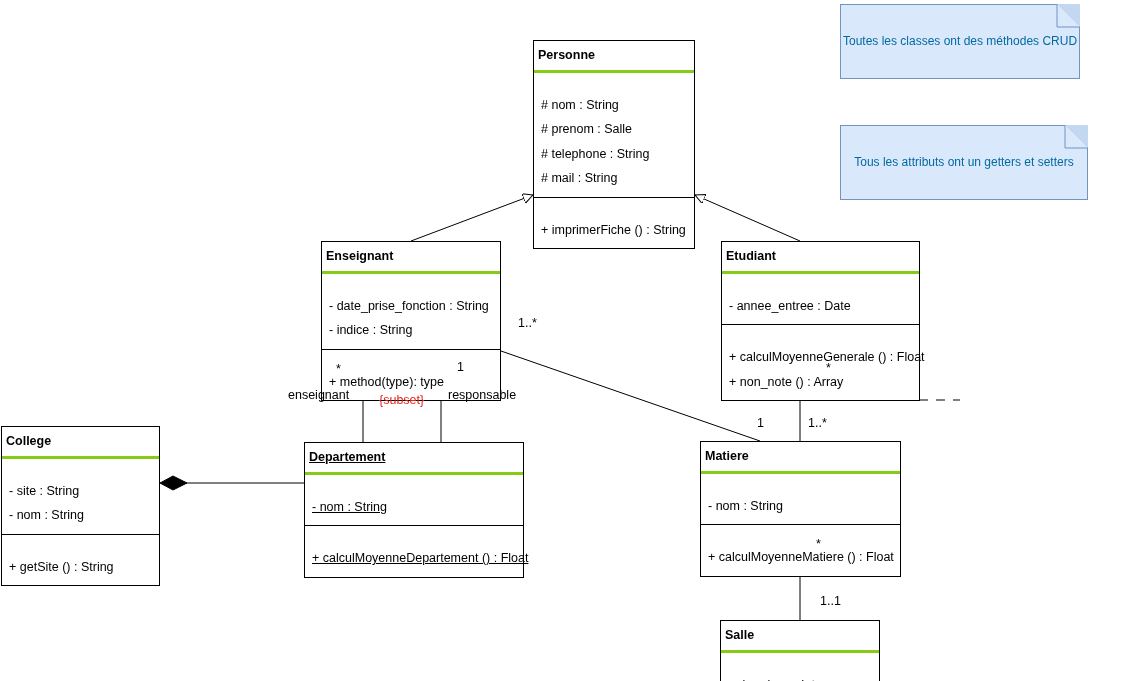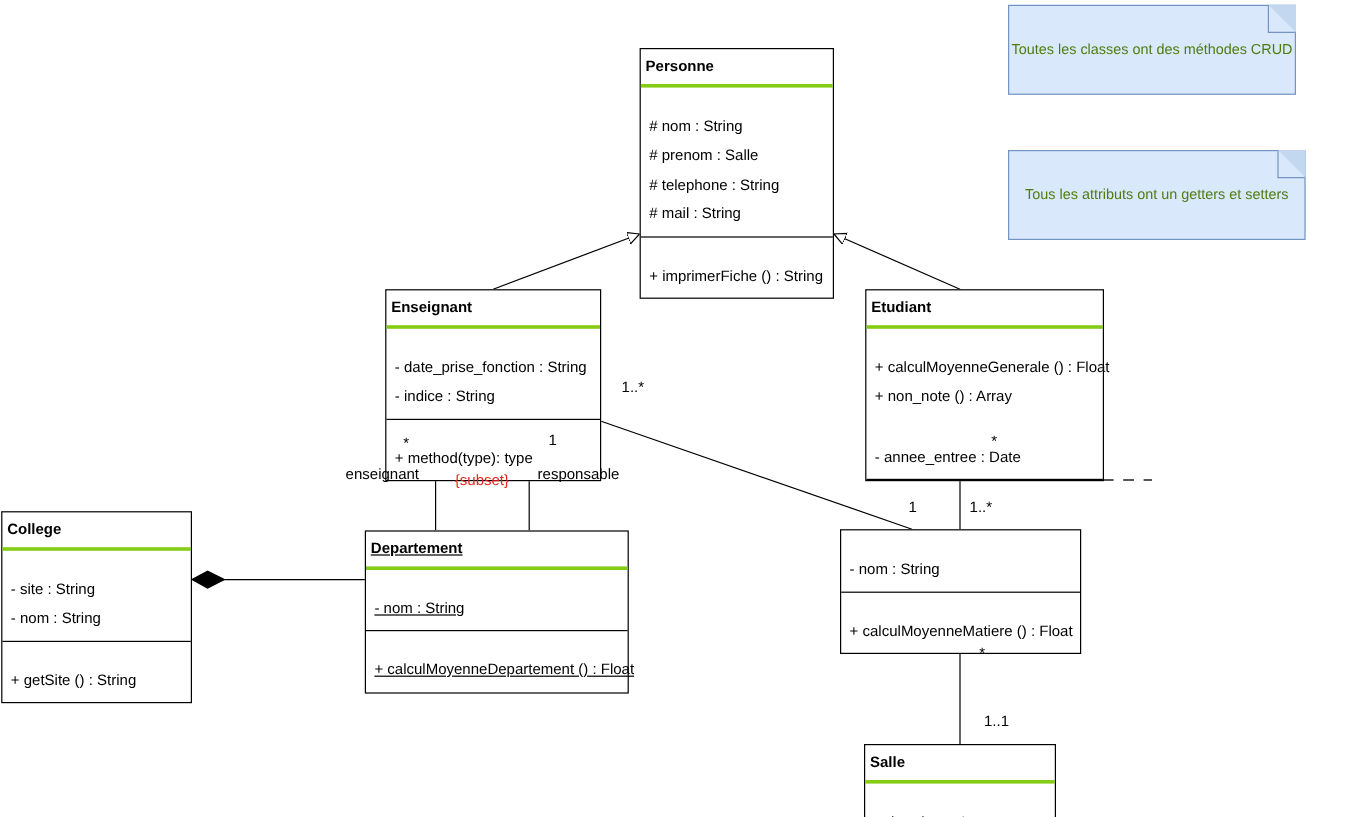--- a/index.html
+++ b/index.html
@@ -55,21 +55,21 @@
     position: absolute;
     box-sizing: border-box;
     background: #dae8fc;
     border: 1px solid #7394c0;
     display: flex;
     align-items: center;
     justify-content: center;
   }
   .uml-note .note-text {
     font-size: 12px;
-    color: #4d7c0f;
+    color: #0369a1;
     line-height: 1.2;
     padding: 0 6px;
     white-space: nowrap;
   }
   .note-fold {
     position: absolute;
     top: -1px;
     right: -1px;
     width: 0;
     height: 0;
@@ -181,27 +181,27 @@
       <div class="uml-row">- date_prise_fonction : String</div>
       <div class="uml-row">- indice : String</div>
     </div>
     <div class="uml-compartment last">
       <div class="uml-row">+ method(type): type</div>
     </div>
   </div>
 
   <div class="uml-class" style="left:721px; top:241px; width:199px;">
     <div class="uml-title">Etudiant</div>
+    <div class="uml-compartment">
+      <div class="uml-row">- annee_entree : Date</div>
+    </div>
     <div class="uml-compartment last">
       <div class="uml-row">+ calculMoyenneGenerale () : Float</div>
       <div class="uml-row">+ non_note () : Array</div>
     </div>
-    <div class="uml-compartment">
-      <div class="uml-row">- annee_entree : Date</div>
-    </div>
   </div>
 
   <div class="uml-class" style="left:1px; top:426px; width:159px;">
     <div class="uml-title">College</div>
     <div class="uml-compartment">
       <div class="uml-row">- site : String</div>
       <div class="uml-row">- nom : String</div>
     </div>
     <div class="uml-compartment last">
       <div class="uml-row">+ getSite () : String</div>
@@ -212,20 +212,21 @@
     <div class="uml-title">Departement</div>
     <div class="uml-compartment">
       <div class="uml-row">- nom : String</div>
     </div>
     <div class="uml-compartment last">
       <div class="uml-row">+ calculMoyenneDepartement () : Float</div>
     </div>
   </div>
 
   <div class="uml-class" style="left:700px; top:441px; width:201px;">
+    <div class="uml-title">Matiere</div>
     <div class="uml-compartment">
       <div class="uml-row">- nom : String</div>
     </div>
     <div class="uml-compartment last">
       <div class="uml-row">+ calculMoyenneMatiere () : Float</div>
     </div>
   </div>
 
 
   <div class="uml-class" style="left:720px; top:620px; width:160px;">

